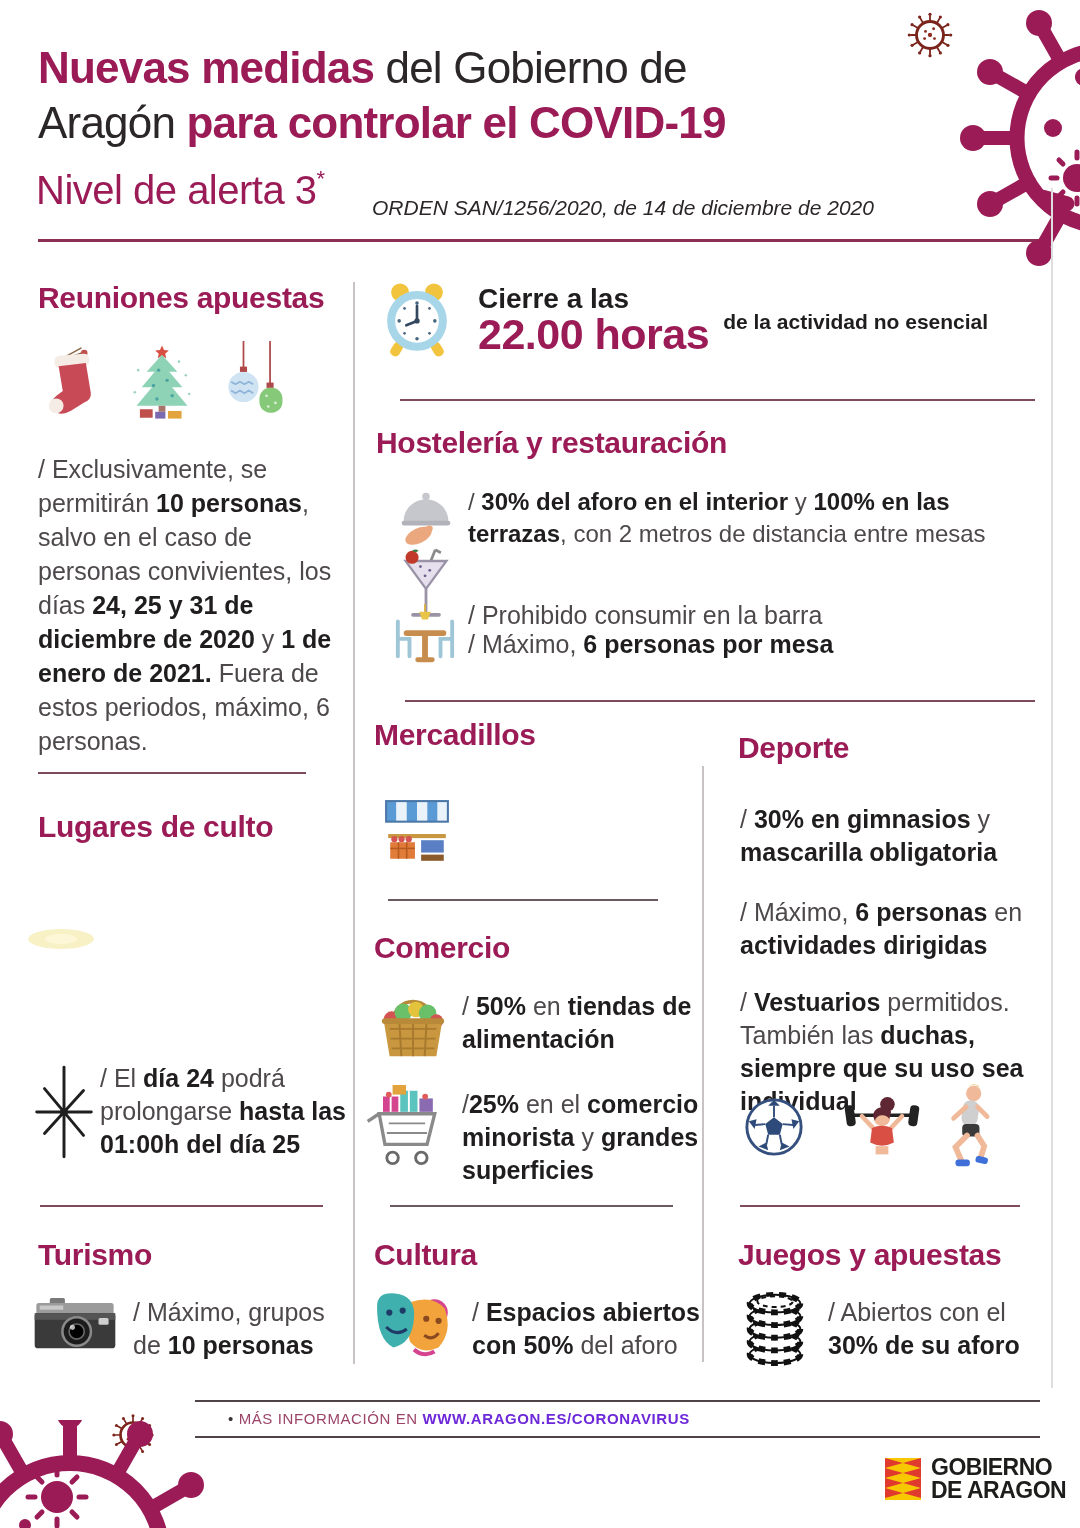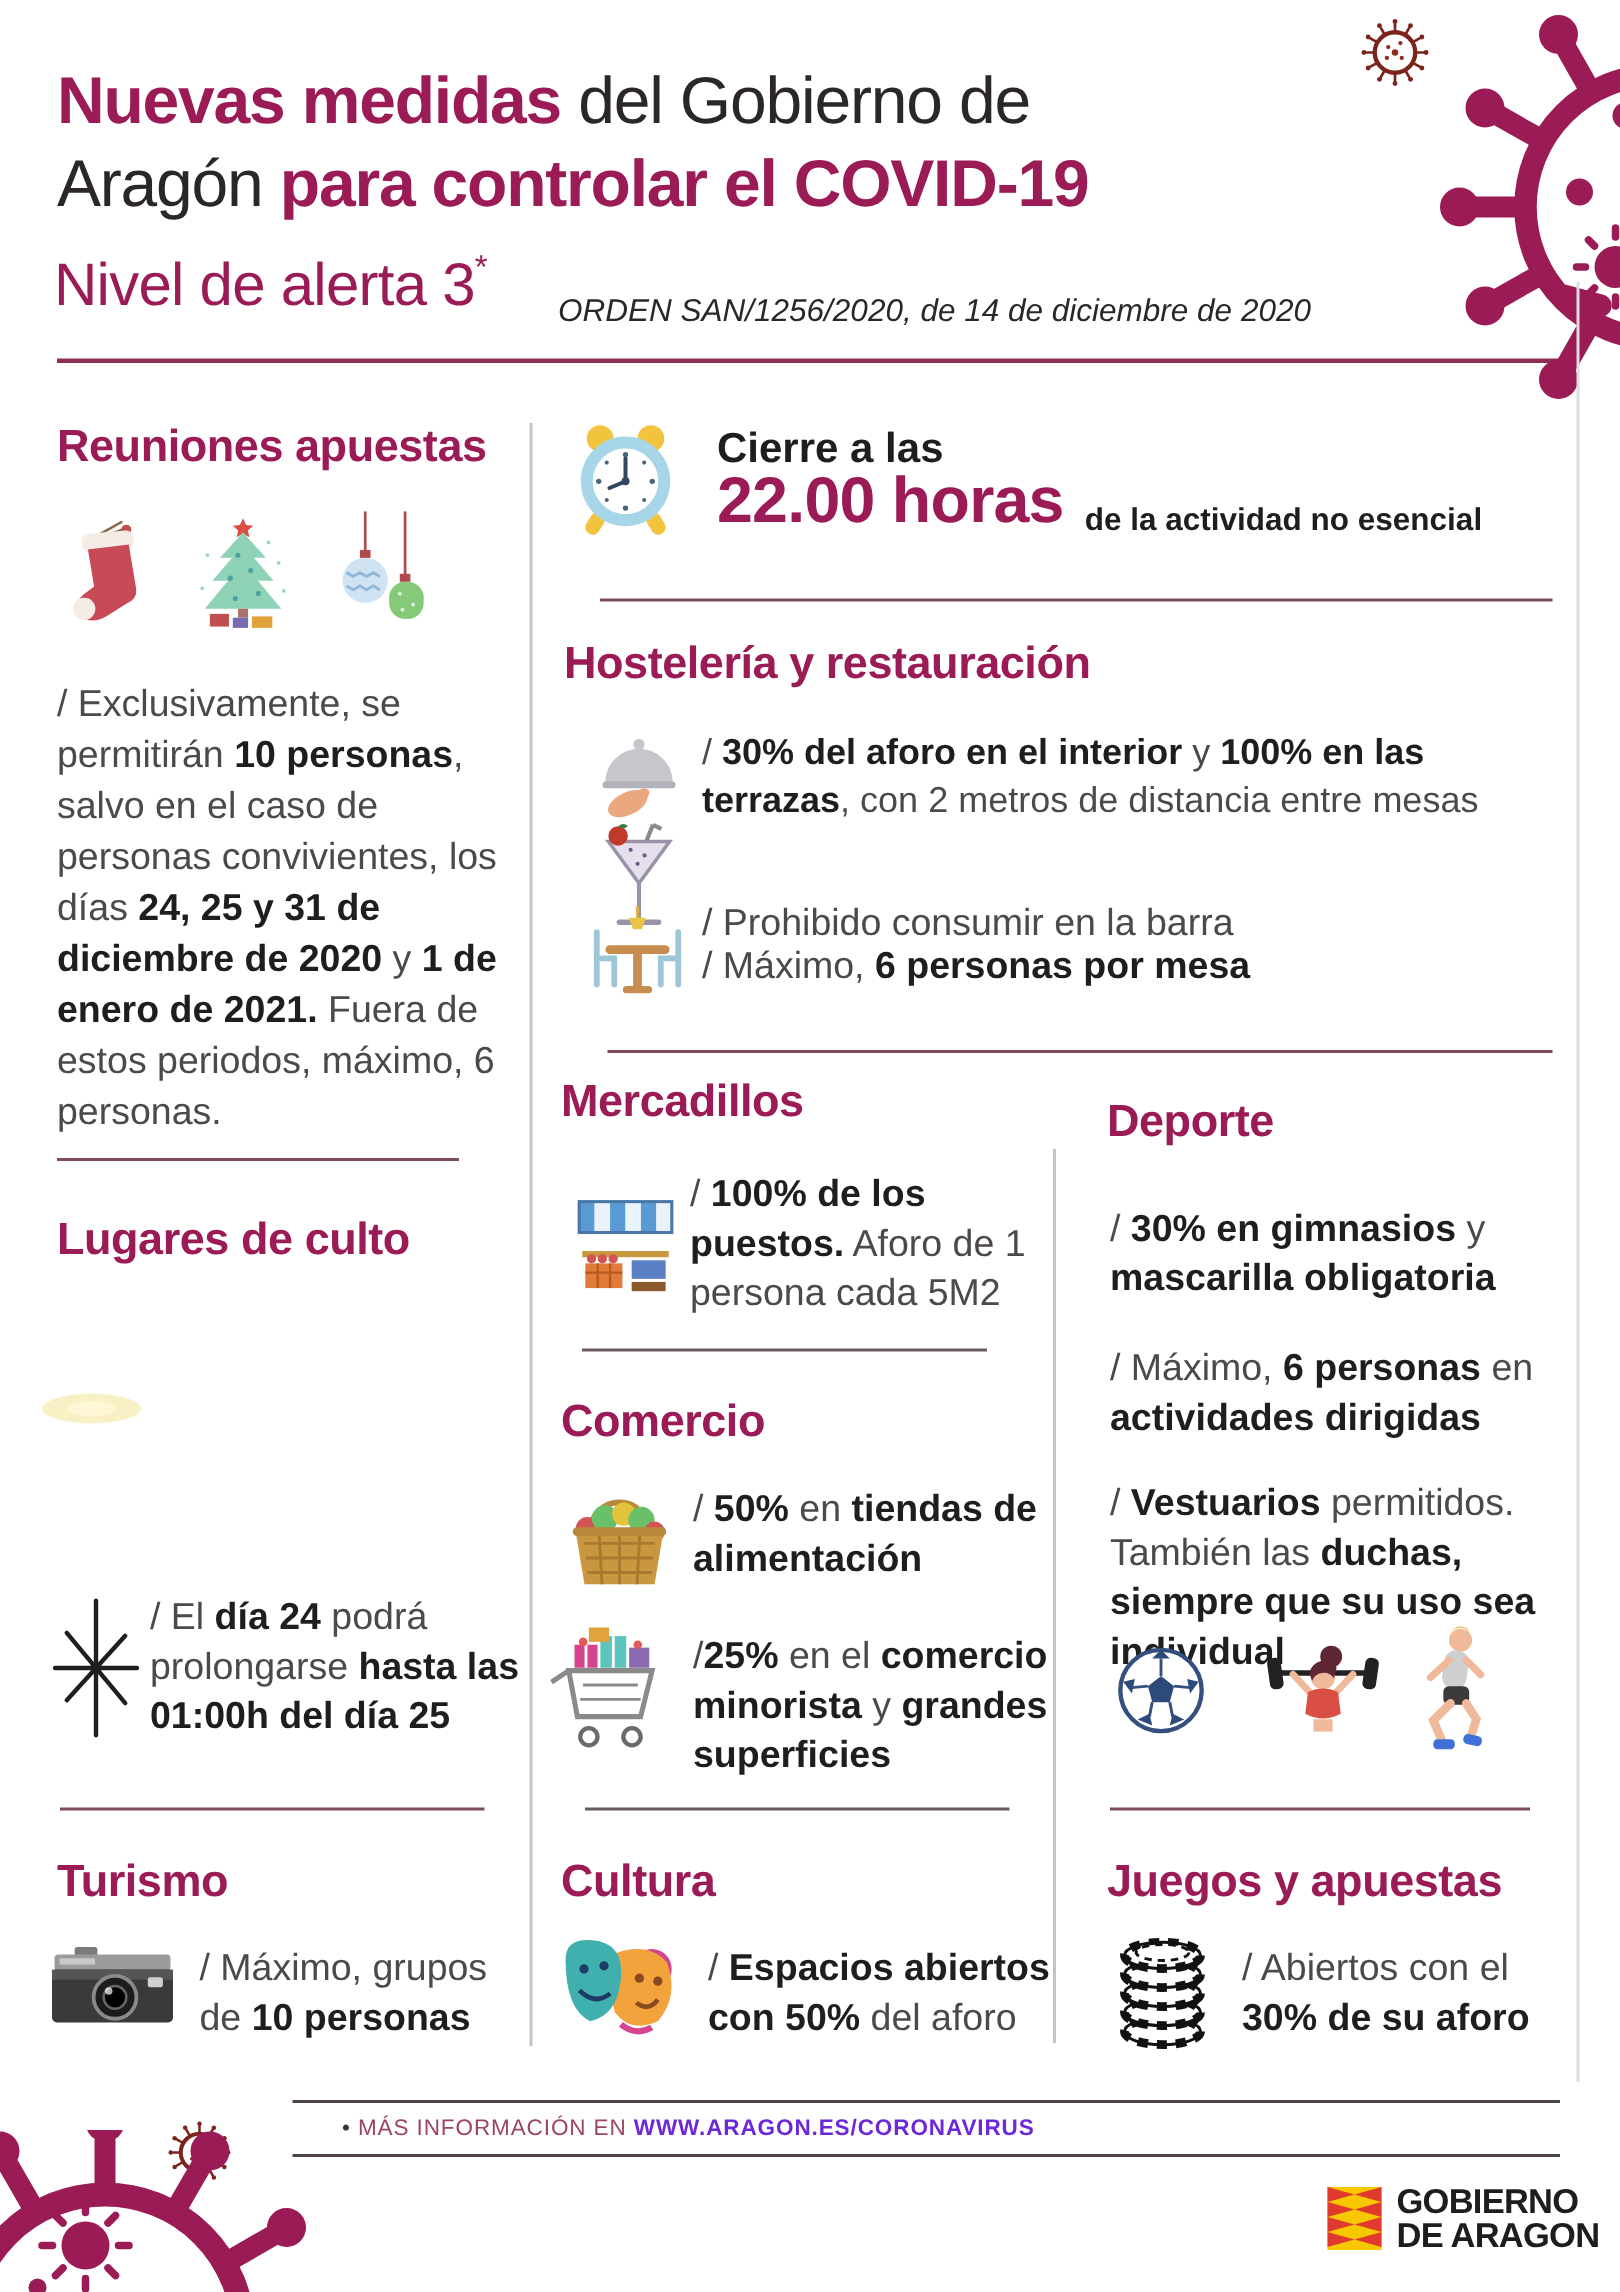--- a/index.html
+++ b/index.html
@@ -15,21 +15,21 @@
   .rich .a{color:var(--accent);}
   .title{font-size:44px;line-height:1.26;letter-spacing:-0.8px;color:var(--dark);}
   .title .b{font-weight:700;}
   .alert{font-size:40px;color:var(--accent);font-weight:400;letter-spacing:-0.5px;}
   .alert sup{font-size:55%;position:relative;top:-4px;}
   .order{font-size:21px;font-style:italic;font-weight:500;color:var(--dark);}
   .stitle{font-size:30px;font-weight:700;color:var(--accent);letter-spacing:-0.3px;}
   .hrule{background:var(--rule);height:2px;}
   .vrule{background:var(--divider);width:2px;}
   .closure1{font-size:28px;font-weight:700;color:var(--boldtext);}
-  .closure2{display:flex;align-items:flex-end;gap:14px;}
+  .closure2{display:flex;align-items:flex-start;gap:14px;}
   .closure-time{font-size:43px;font-weight:700;color:var(--accent);letter-spacing:-0.5px;}
   .closure-rest{font-size:21px;font-weight:700;color:var(--boldtext);}
   .finfo{font-size:15px;letter-spacing:0.6px;color:#9c4468;font-weight:400;}
   .finfo .b{font-weight:700;color:#6d28d9;}
   .fbullet{color:#3a3436;font-size:15px;}
   .logo{display:flex;align-items:center;gap:8px;}
   .logotxt{font-size:23px;font-weight:700;color:#1d1d1b;line-height:0.98;letter-spacing:-0.5px;}
   svg{display:block;}
 </style>
 </head>
@@ -351,21 +351,20 @@
         </g>
       <rect x="38" y="42" width="22" height="12" fill="#5b7fc4"></rect>
       <g fill="#d45353">
           <circle cx="12" cy="41" r="3"></circle>
           <circle cx="19" cy="41" r="3"></circle>
           <circle cx="26" cy="41" r="3"></circle>
         </g>
       <rect x="38" y="56" width="22" height="6" fill="#8a5a2a"></rect>
     </svg>
   </div>
-  <div class="abs rich" style="left:460px;top:780px;width:245px;font-size:25px;line-height:1.32;"><span>/ </span><span class="b">100% de los puestos.</span><span> Aforo de 1 persona cada 5M2</span></div>
   <div class="abs hrule" style="left:388px;top:899px;width:270px;background:#6b5a60;"></div>
 
   <div class="abs stitle" style="left:374px;top:931px;">Comercio</div>
   <div class="abs" style="left:376px;top:988px;width:74px;height:74px;">
     <svg viewBox="0 0 76 76" width="74" height="74">
       <path d="M18 34 A20 20 0 0 1 58 34" fill="none" stroke="#b9893a" stroke-width="4"></path>
       <circle cx="16" cy="32" r="8" fill="#d45353"></circle>
         <circle cx="28" cy="25" r="9" fill="#6abf69"></circle>
       <circle cx="41" cy="22" r="8" fill="#e3c23c"></circle>
         <circle cx="53" cy="26" r="9" fill="#6abf69"></circle>

